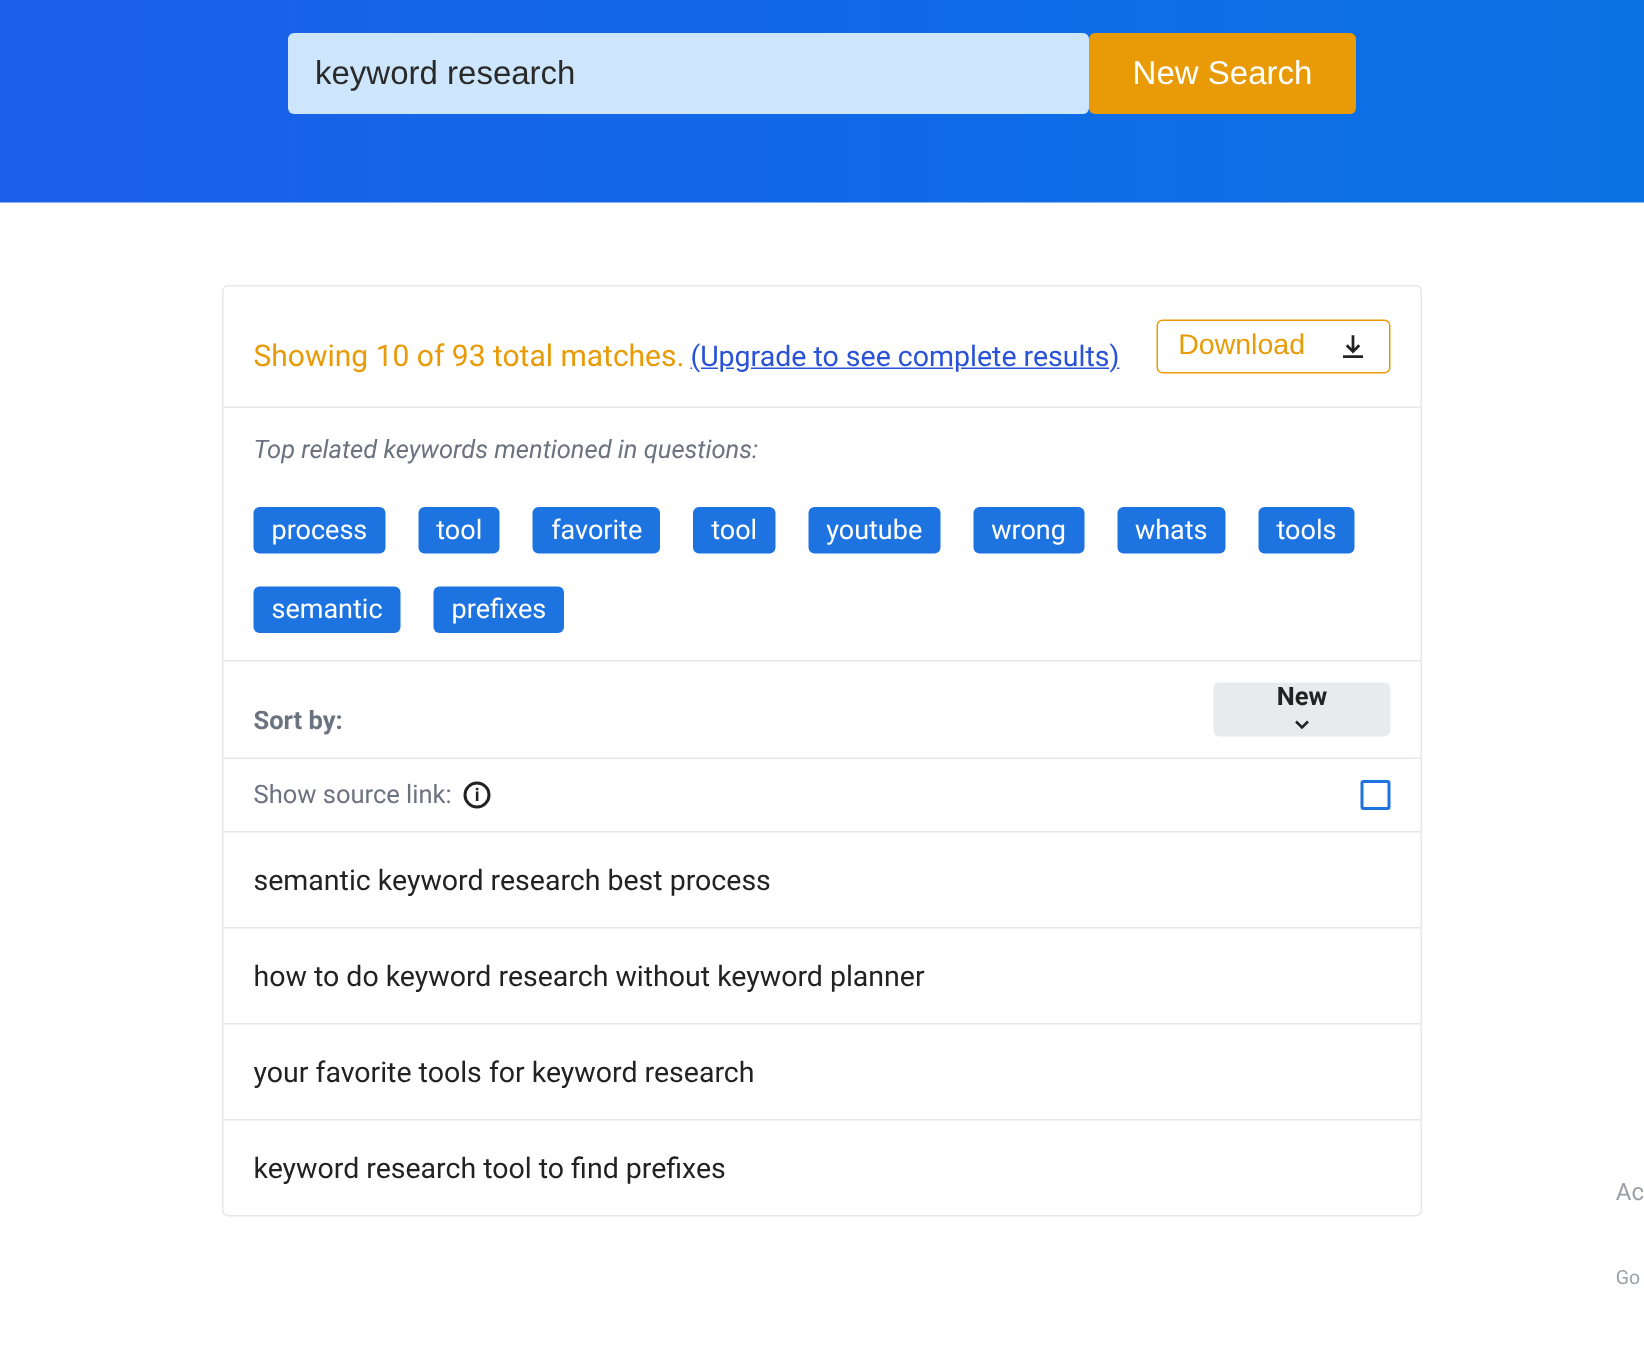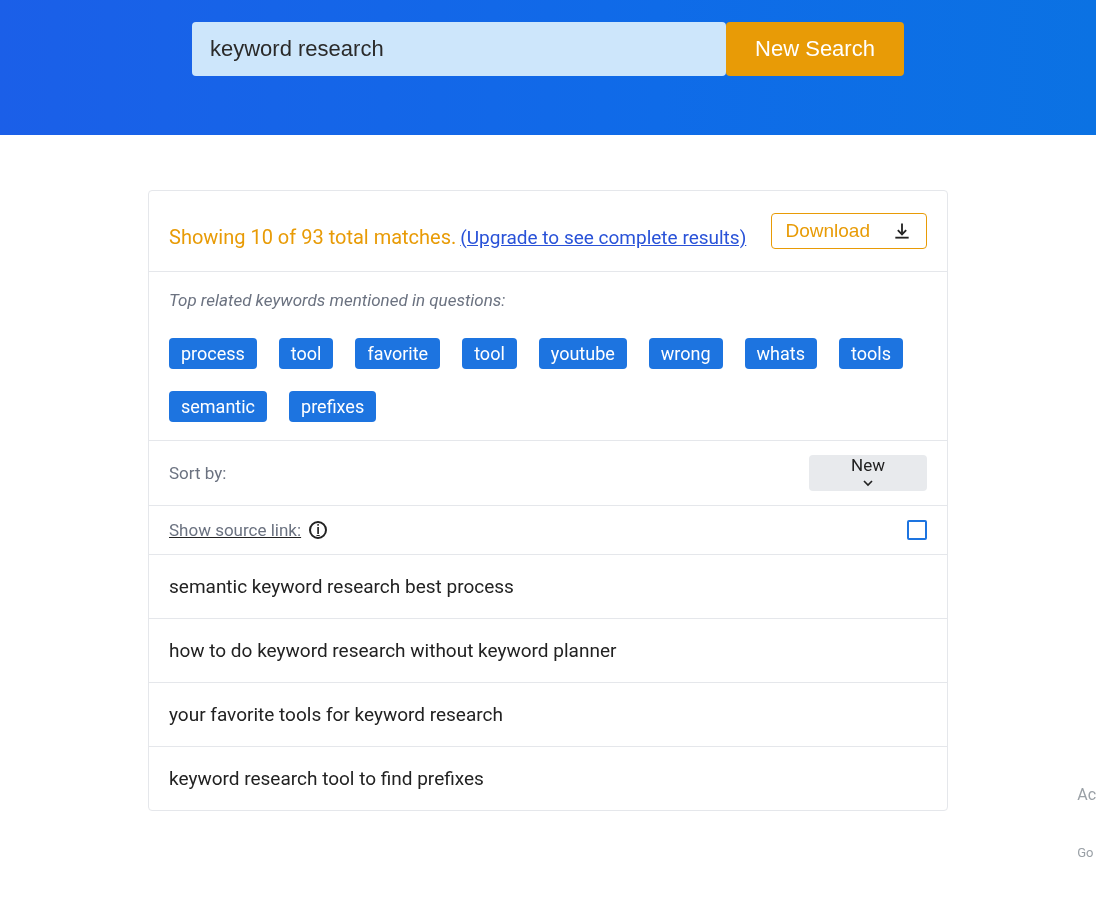--- a/index.html
+++ b/index.html
@@ -106,23 +106,24 @@
   .tag {
     background: #1d74e0;
     color: #fff;
     font-size: 18px;
     padding: 5px 12px;
     border-radius: 4px;
     cursor: pointer;
   }
   .sort-row {
     display: flex;
-    align-items: center;
+    align-items: flex-end;
     justify-content: space-between;
     padding: 14px 20px;
+    font-weight: bold;
   }
   .sort-label { font-size: 17px; color: #6b7280; }
   .sort-select {
     display: flex;
     align-items: center;
     justify-content: space-between;
     background: #e8eaed;
     border-radius: 4px;
     width: 118px;
     height: 36px;
@@ -131,21 +132,20 @@
     color: #222;
     cursor: pointer;
     flex-direction: column;
   }
   .sort-select svg { width: 18px; height: 18px; }
   .showsrc-row {
     display: flex;
     align-items: center;
     justify-content: space-between;
     padding: 14px 20px;
-    text-decoration: underline;
   }
   .showsrc-left {
     display: flex;
     align-items: center;
     gap: 8px;
     font-size: 17px;
     color: #6b7280;
   }
   .info-icon {
     width: 18px; height: 18px;

